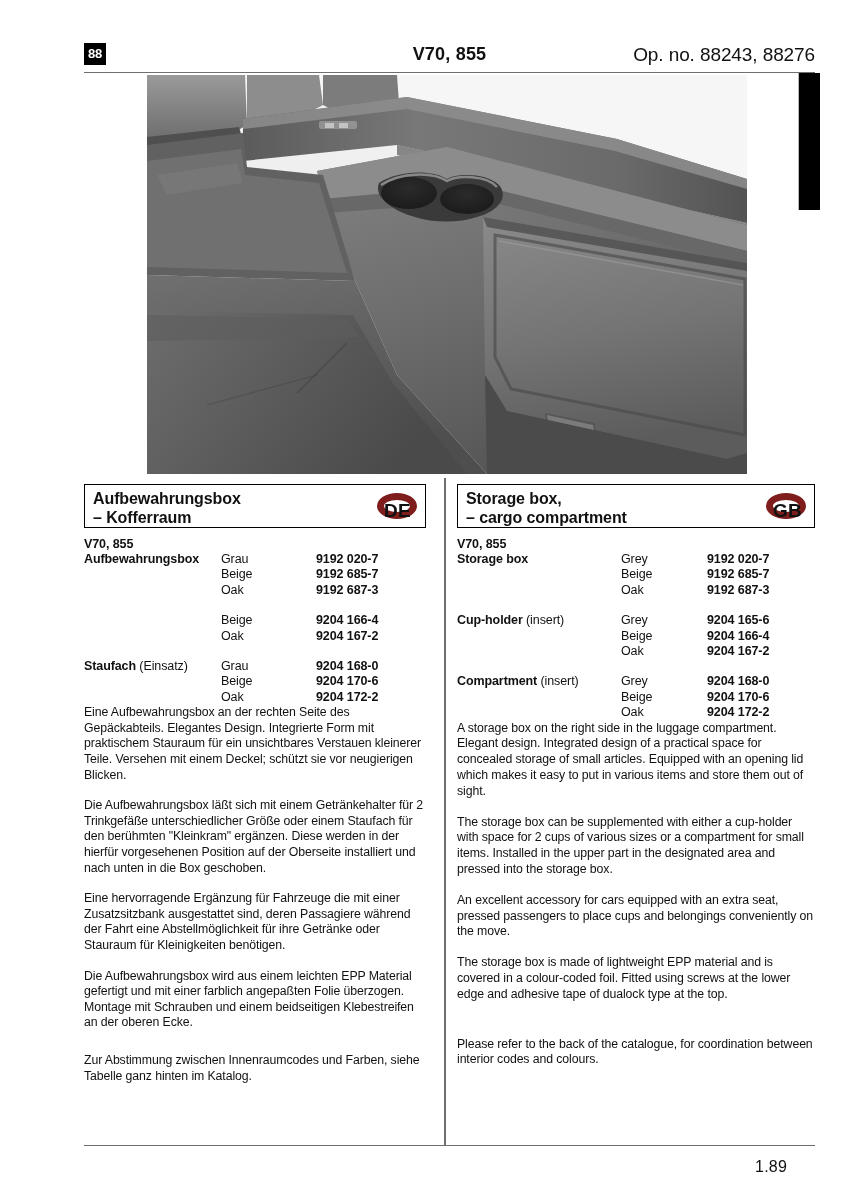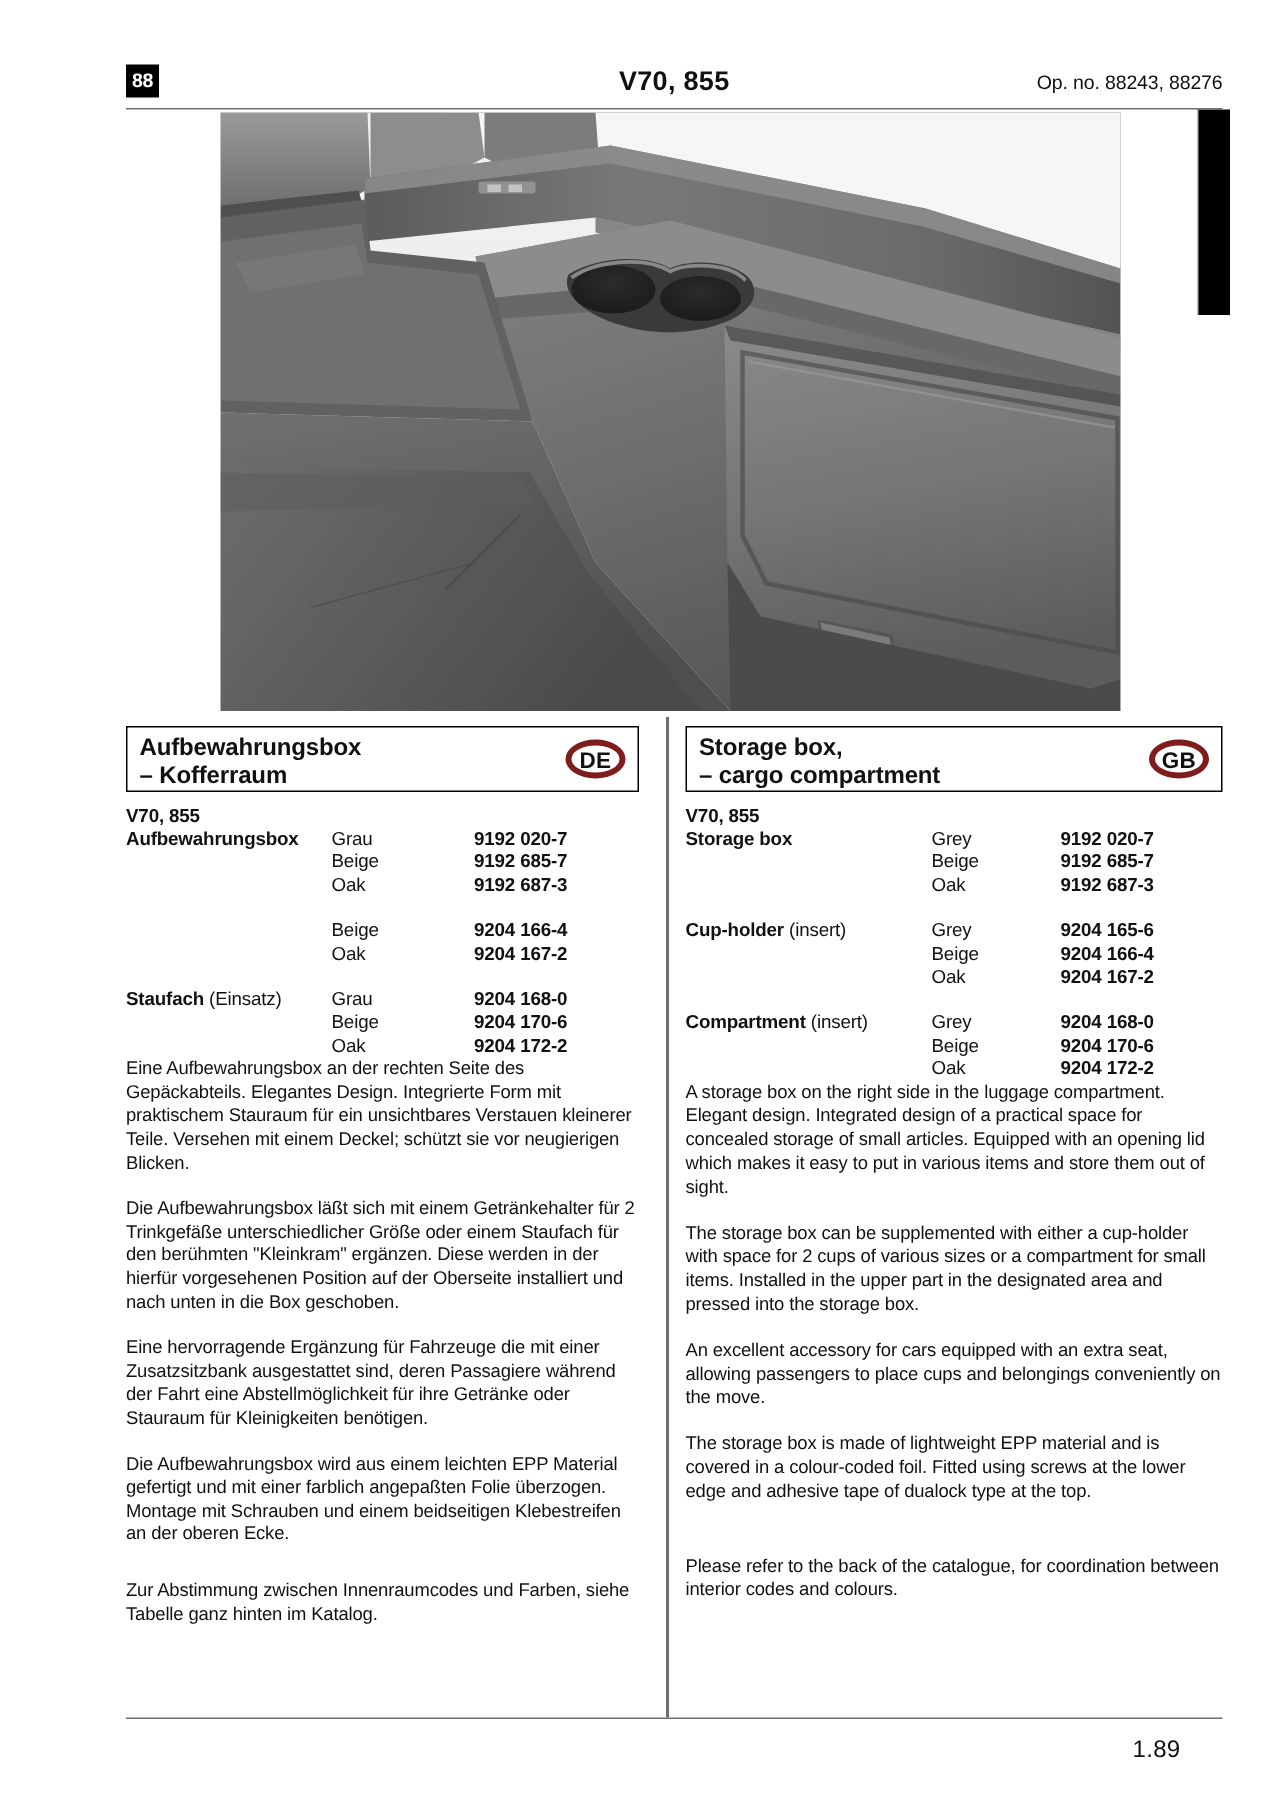--- a/index.html
+++ b/index.html
@@ -62,21 +62,21 @@
     text-align: center;
     font-size: 18px;
     font-weight: bold;
     line-height: 22px;
     letter-spacing: 0.2px;
   }
   .header-opno {
     position: absolute;
     right: 0;
     top: 4px;
-    font-size: 13px;
+    font-size: 19px;
     line-height: 20px;
     letter-spacing: -0.1px;
   }
   .rule-top {
     position: absolute;
     left: 84px;
     top: 72px;
     width: 731px;
     height: 1px;
     background: #6f6f6f;
@@ -125,24 +125,24 @@
     line-height: 19px;
     letter-spacing: -0.1px;
     white-space: nowrap;
   }
   .lang-badge {
     position: absolute;
     right: 8px;
     top: 8px;
     width: 40px;
     height: 26px;
-    border: 4px solid #7f1d1d;
+    border: 7px solid #7f1d1d;
     border-radius: 50%;
     box-sizing: border-box;
-    font-size: 15px;
+    font-size: 19px;
     font-weight: bold;
     line-height: 22px;
     text-align: center;
     letter-spacing: 0.3px;
   }
 
   
   .model-line {
     font-size: 12.5px;
     font-weight: bold;
@@ -464,21 +464,21 @@
           <td class="c-name"></td>
           <td class="c-colour">Oak</td>
           <td class="c-number">9204 172-2</td>
         </tr>
       </tbody>
     </table>
 
     <div class="body-text">
       <p>A storage box on the right side in the luggage compartment. Elegant design. Integrated design of a practical space for concealed storage of small articles. Equipped with an opening lid which makes it easy to put in various items and store them out of sight.</p>
       <p>The storage box can be supplemented with either a cup-holder with space for 2 cups of various sizes or a compartment for small items. Installed in the upper part in the designated area and pressed into the storage box.</p>
-      <p>An excellent accessory for cars equipped with an extra seat, allowing passengers to place cups and belongings conveniently on the move.</p>
+      <p>An excellent accessory for cars equipped with an extra seat, pressed passengers to place cups and belongings conveniently on the move.</p>
       <p>The storage box is made of lightweight EPP material and is covered in a colour-coded foil. Fitted using screws at the lower edge and adhesive tape of dualock type at the top.</p>
       <p class="note">Please refer to the back of the catalogue, for coordination between interior codes and colours.</p>
     </div>
   </div>
 
   <div class="rule-bottom"></div>
   <div class="footer-page">1.89</div>
 
 </div>
 

